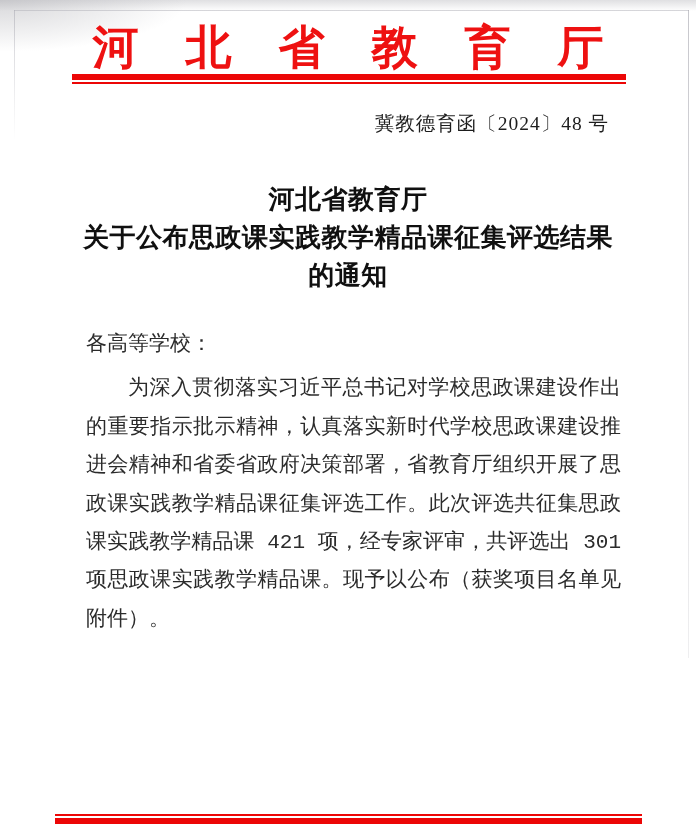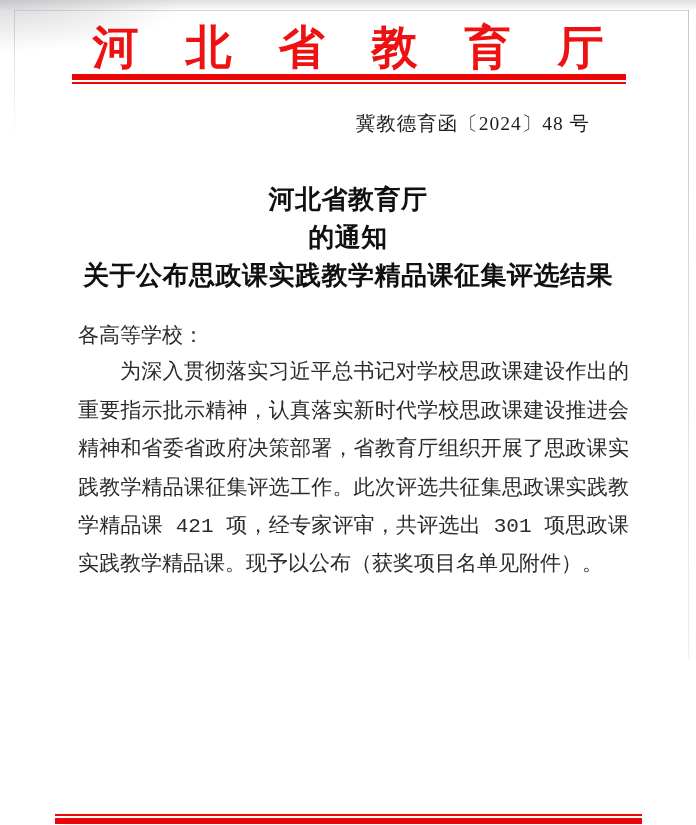--- a/index.html
+++ b/index.html
@@ -51,21 +51,21 @@
     font-family: "Liberation Serif", "DejaVu Serif", serif;
   }
 
   
   .rule-top { position: absolute; top: 74px; left: 72px; width: 554px; }
   .rule-top .thick { height: 6px; background: var(--rule-red, #ec0606); }
   .rule-top .thin  { height: 2px; margin-top: 2px; background: var(--rule-red, #ec0606); }
 
   
   .docnum {
-    position: absolute; top: 110px; right: 106px;
+    position: absolute; top: 110px; right: 87px;
     font-size: 19.5px; color: var(--docnum-text, #1d1d1d);
     letter-spacing: 1px;
   }
 
   
   .title {
     position: absolute; top: 181px; left: 73px; width: 550px;
     margin: 0;
     text-align: center;
     font-size: 26px; font-weight: bold; line-height: 38px;
@@ -75,21 +75,21 @@
   .title span { display: block; }
 
   
   .body-text {
     position: absolute; top: 316px; left: 78px; width: 551px;
     font-size: 21px; line-height: 38.4px;
     color: var(--body-text, #2b2b2b);
     text-align: justify;
     text-justify: inter-character;
   }
-  .body-text p { margin: 0; }
+  .body-text p { margin: 8px; }
   .body-text .para { text-indent: 2em; font-family: Liberation Mono, monospace; }
 
   
   .rule-bottom { position: absolute; top: 814px; left: 55px; width: 587px; }
   .rule-bottom .thin  { height: 2px; background: var(--rule-red, #ec0606); }
   .rule-bottom .thick { height: 6px; margin-top: 2px; background: var(--rule-red, #ec0606); }
 </style>
 </head>
 <body>
 
@@ -105,22 +105,22 @@
 
   <div class="rule-top">
     <div class="thick"></div>
     <div class="thin"></div>
   </div>
 
   <div class="docnum">冀教德育函〔2024〕48 号</div>
 
   <h1 class="title">
     <span>河北省教育厅</span>
+    <span>关于公布思政课实践教学精品课征集评选结果</span>
     <span>的通知</span>
-    <span>关于公布思政课实践教学精品课征集评选结果</span>
   </h1>
 
   <div class="body-text">
     <p class="salutation">各高等学校：</p>
     <p class="para">为深入贯彻落实习近平总书记对学校思政课建设作出的重要指示批示精神，认真落实新时代学校思政课建设推进会精神和省委省政府决策部署，省教育厅组织开展了思政课实践教学精品课征集评选工作。此次评选共征集思政课实践教学精品课 421 项，经专家评审，共评选出 301 项思政课实践教学精品课。现予以公布（获奖项目名单见附件）。</p>
   </div>
 
   <div class="rule-bottom">
     <div class="thin"></div>
     <div class="thick"></div>

